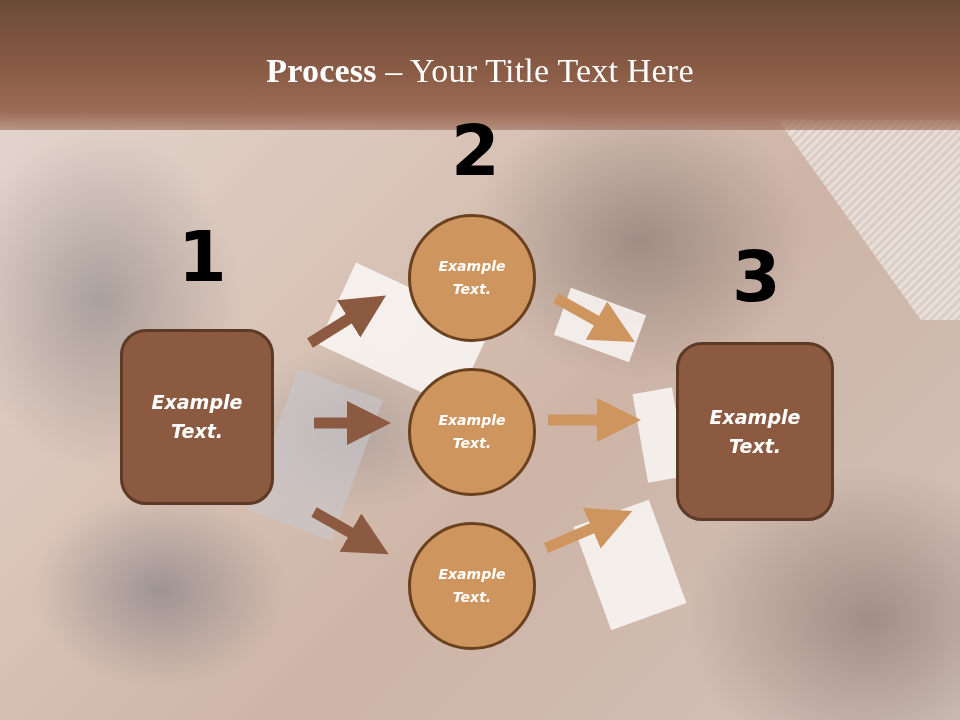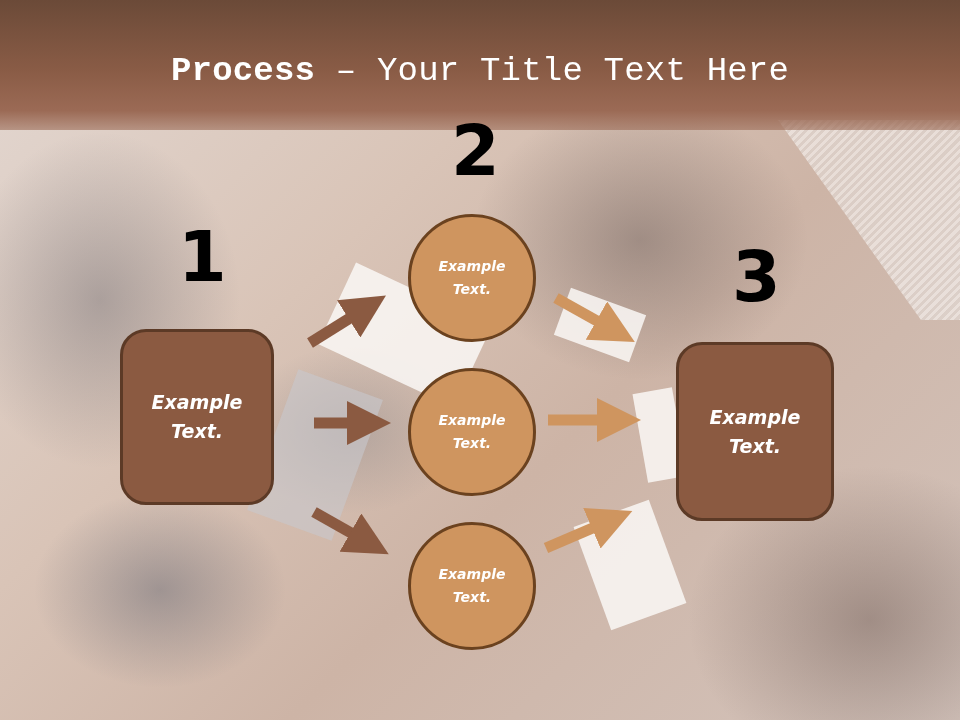--- a/index.html
+++ b/index.html
@@ -19,21 +19,21 @@
       background: repeating-linear-gradient(135deg, rgba(255,255,255,0.55) 0 3px, rgba(230,225,222,0.55) 3px 6px);
       clip-path: polygon(30% 0, 100% 0, 100% 100%, 85% 100%);
     }
     .paper { position: absolute; background: rgba(250,248,246,0.85); }
     .banner {
       position: absolute; left: 0; top: 0; width: 960px; height: 130px;
       background: linear-gradient(180deg, #6b4a38 0%, #8a5c46 55%, #9b6a55 85%, rgba(155,106,85,0.6) 100%);
     }
     .title {
       position: absolute; left: 0; top: 52px; width: 960px; text-align: center;
-      color: #ffffff; font-family: Liberation Mono, monospace; font-size: 34px; letter-spacing: 0.2px;
+      color: #ffffff; font-family: Liberation Serif, serif; font-size: 34px; letter-spacing: 0.2px;
     }
     .title .bold { font-weight: bold; }
     .num {
       position: absolute; font-family: "DejaVu Sans", sans-serif; font-weight: bold; color: #000;
       font-size: 70px; line-height: 70px;
     }
     .box {
       position: absolute; width: 154px; height: 176px; background: #8b5a41;
       border: 3px solid #5c3a26; border-radius: 26px; box-sizing: border-box;
       display: flex; flex-direction: column; align-items: center; justify-content: center;

